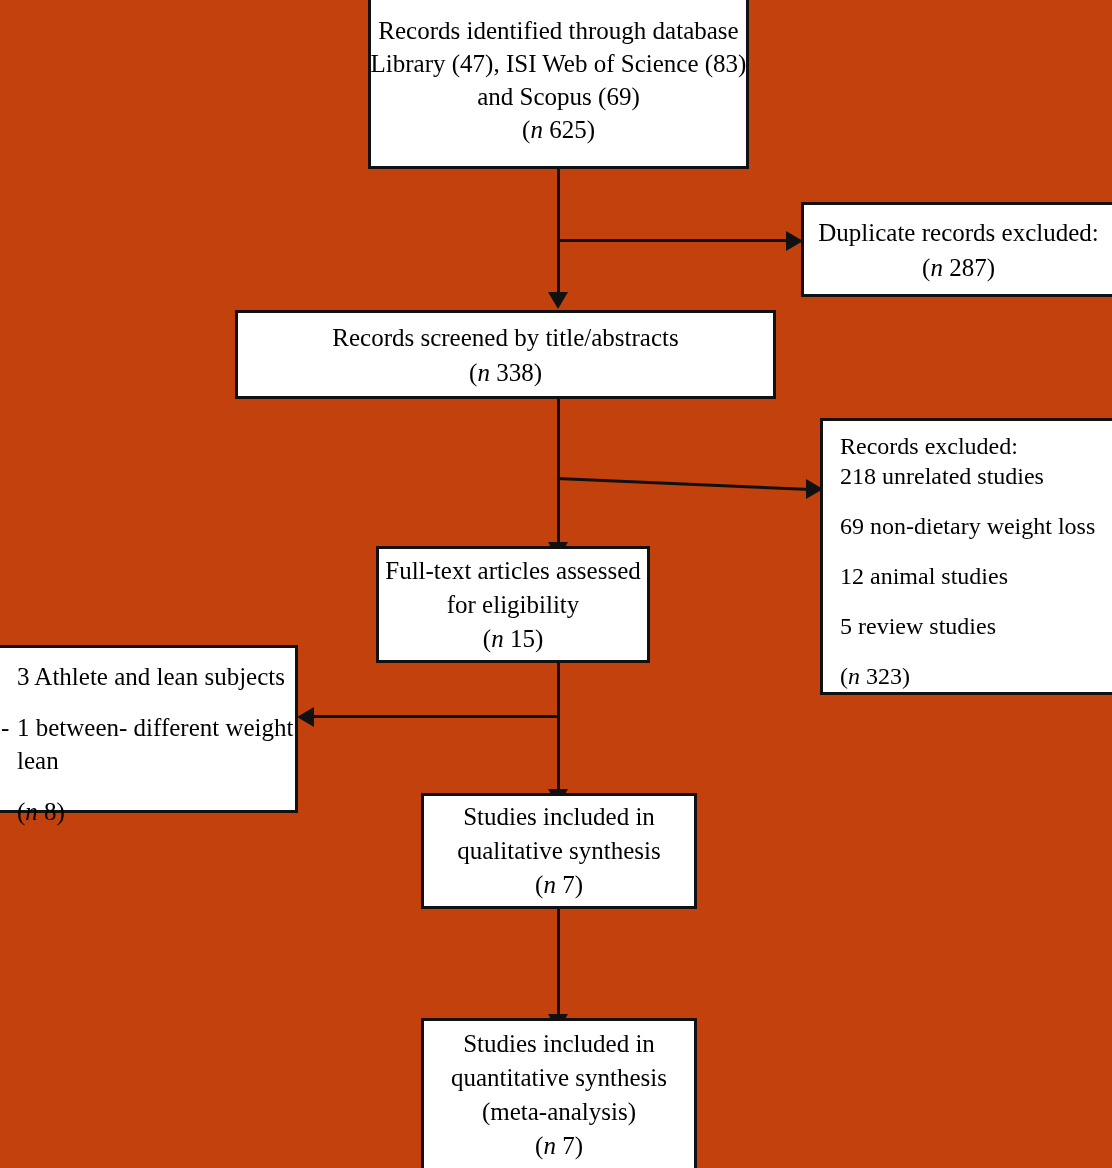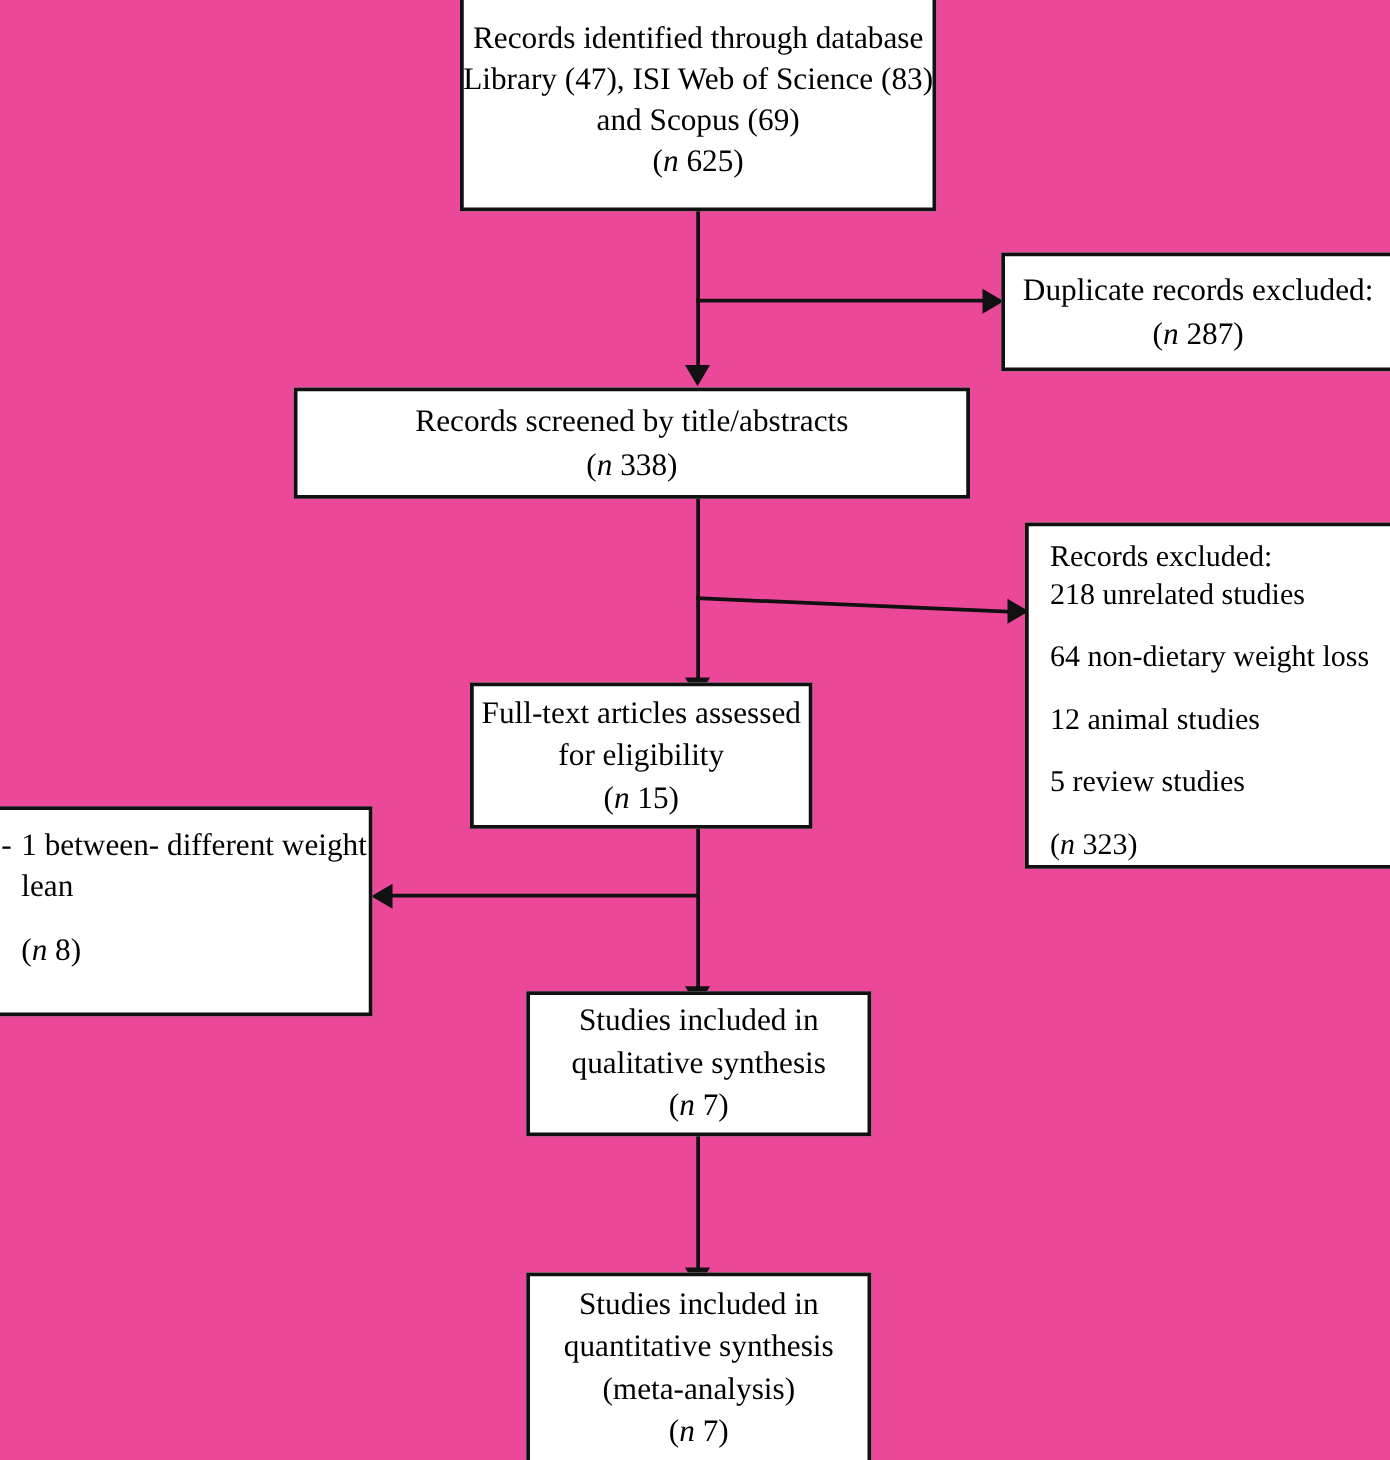--- a/index.html
+++ b/index.html
@@ -9,21 +9,21 @@
     background: #ffffff;
   }
   body {
     font-family: "Liberation Serif", "DejaVu Serif", serif;
     color: #000000;
   }
   #canvas {
     position: relative;
     width: 1112px;
     height: 1168px;
-    background: #ec4899;
+    background: #c2410c;
     overflow: hidden;
   }
   .node {
     position: absolute;
     box-sizing: border-box;
     border: 3px solid #111111;
     background: #ffffff;
     display: flex;
     flex-direction: column;
     justify-content: center;
@@ -161,33 +161,34 @@
   </div>
 
   <div class="node center" id="node-screened">
     <span class="line">Records screened by title/abstracts</span>
     <span class="line"><span>(</span><span class="n-italic">n</span><span> 338)</span></span>
   </div>
 
   <div class="node left" id="node-excluded">
     <span class="line tight">Records excluded:</span>
     <span class="line">218 unrelated studies</span>
-    <span class="line">64 non-dietary weight loss</span>
+    <span class="line">69 non-dietary weight loss</span>
     <span class="line">12 animal studies</span>
     <span class="line">5 review studies</span>
     <span class="line"><span>(</span><span class="n-italic">n</span><span> 323)</span></span>
   </div>
 
   <div class="node center" id="node-fulltext">
     <span class="line">Full-text articles assessed</span>
     <span class="line">for eligibility</span>
     <span class="line"><span>(</span><span class="n-italic">n</span><span> 15)</span></span>
   </div>
 
   <div class="node left" id="node-leftexcl">
+    <span class="line">3 Athlete and lean subjects</span>
     <span class="line cont hang"><span class="dash">-</span><span>1 between- different weight</span></span>
     <span class="line" style="margin-top:-18px;">lean</span>
     <span class="line"><span>(</span><span class="n-italic">n</span><span> 8)</span></span>
   </div>
 
   <div class="node center" id="node-qualitative">
     <span class="line">Studies included in</span>
     <span class="line">qualitative synthesis</span>
     <span class="line"><span>(</span><span class="n-italic">n</span><span> 7)</span></span>
   </div>

